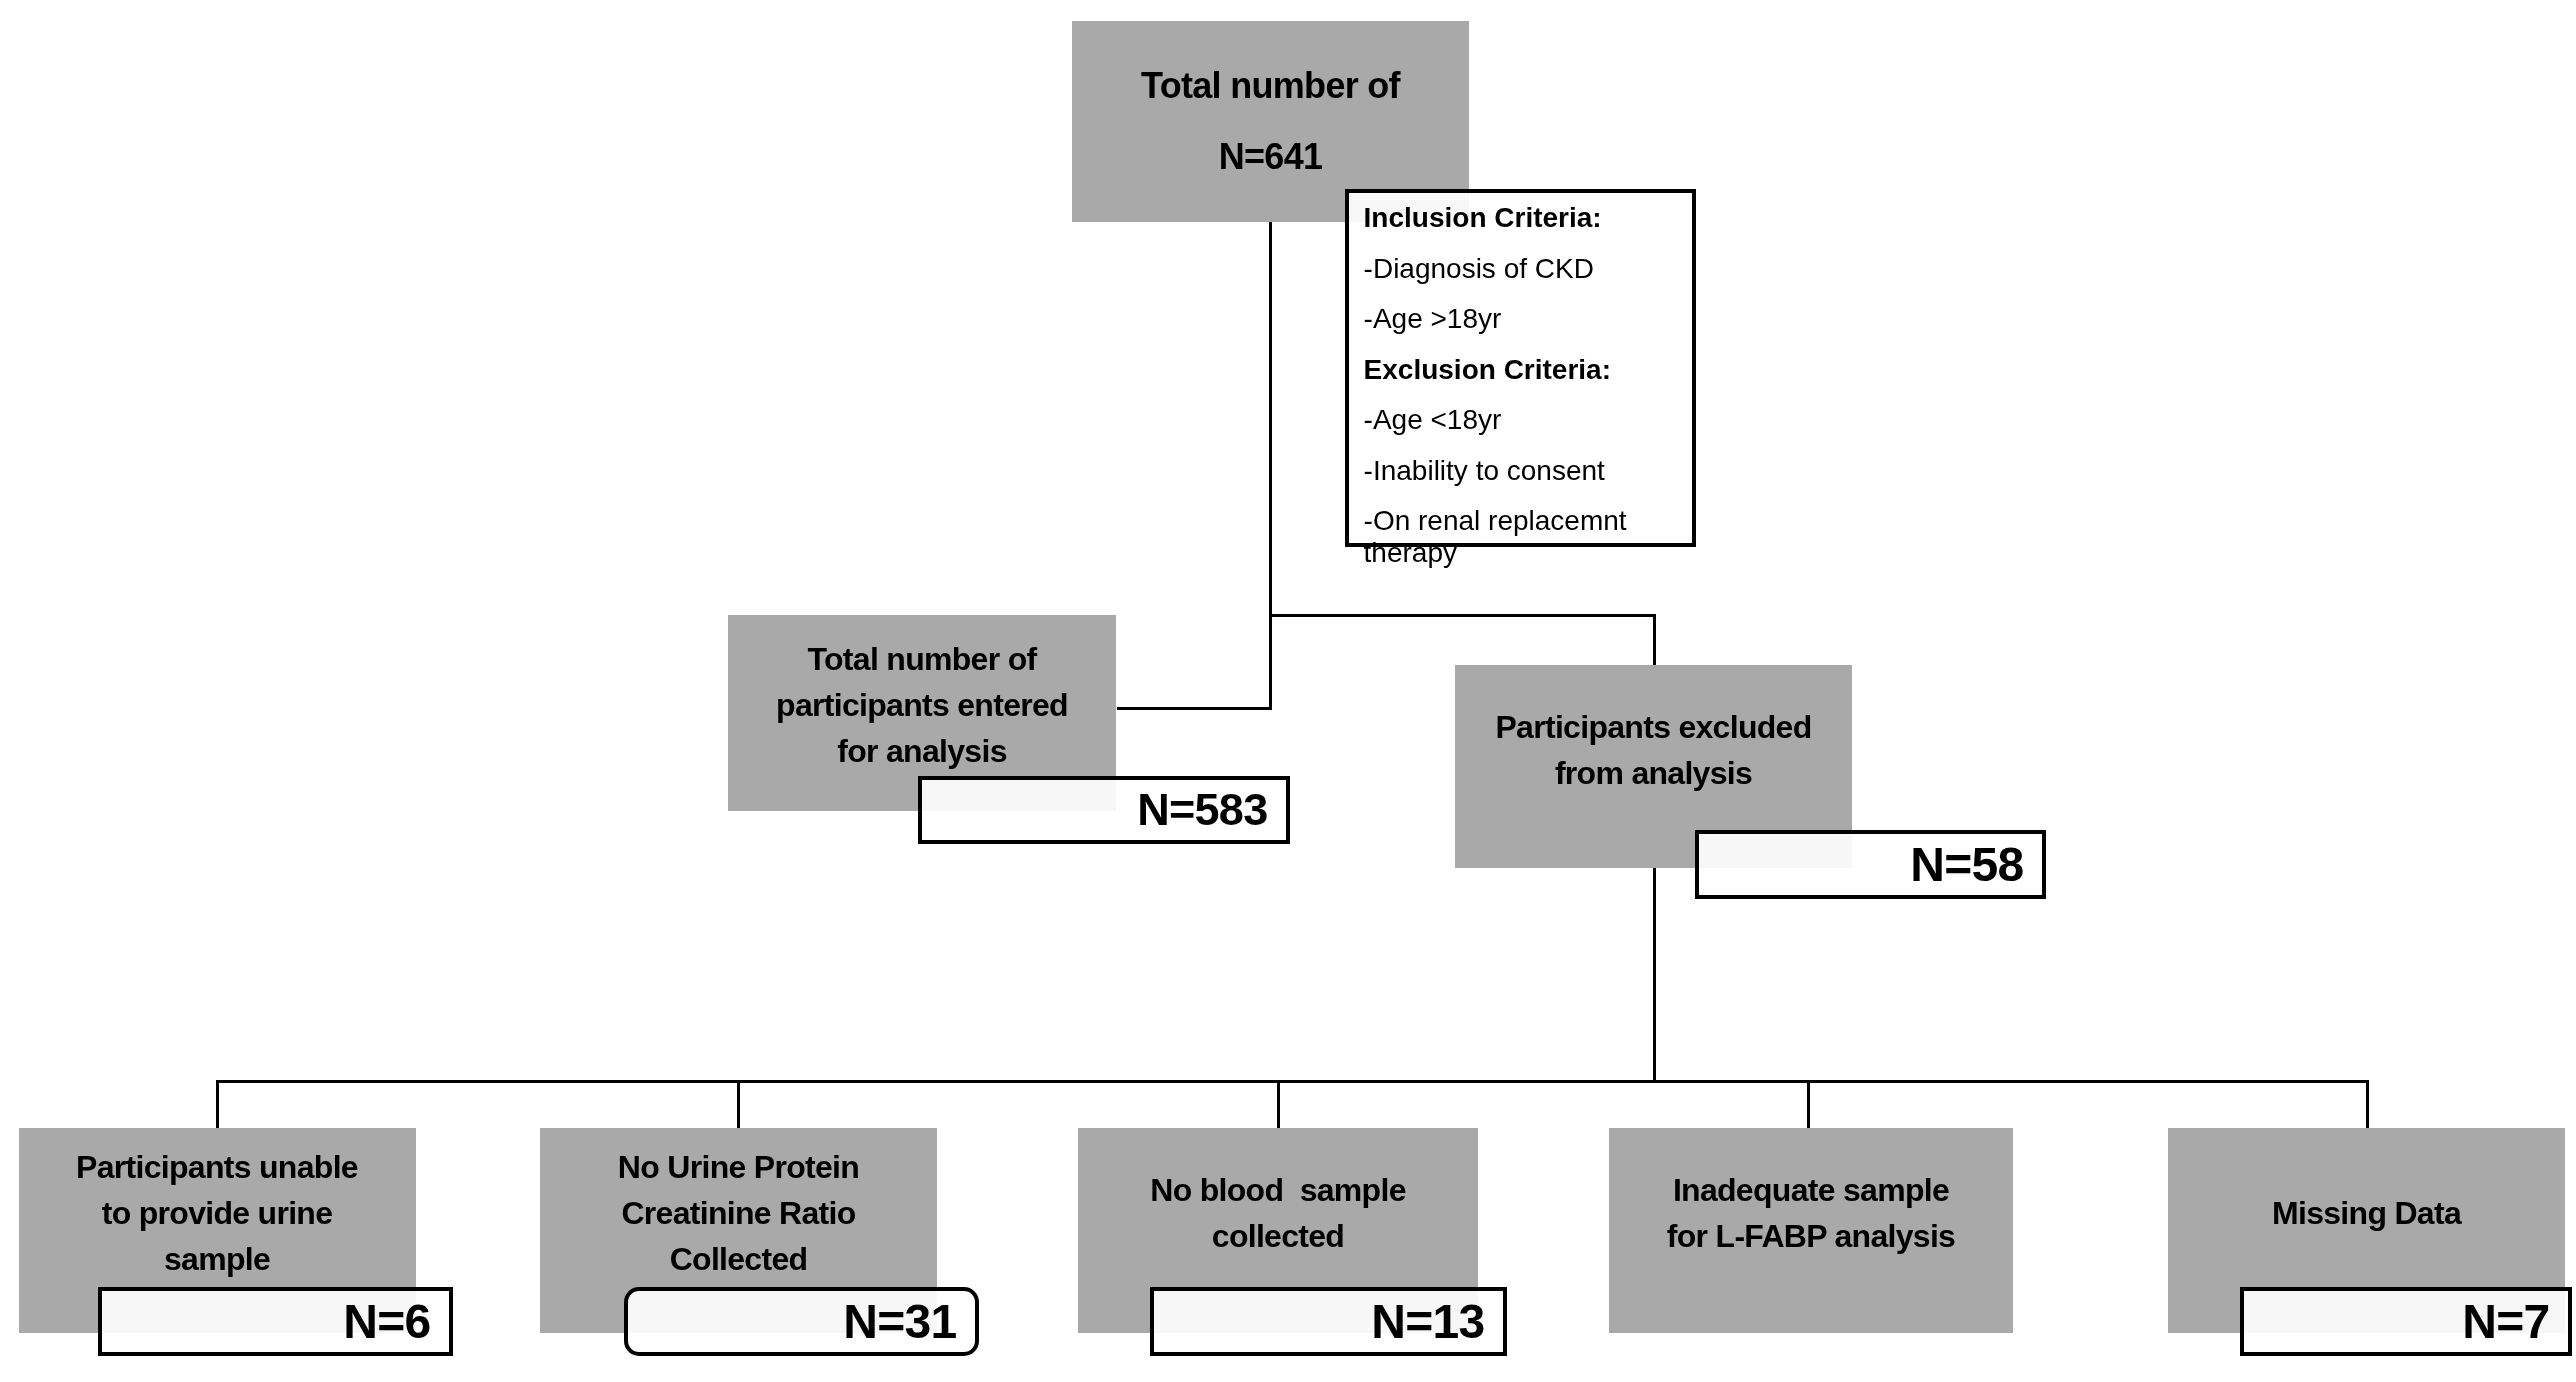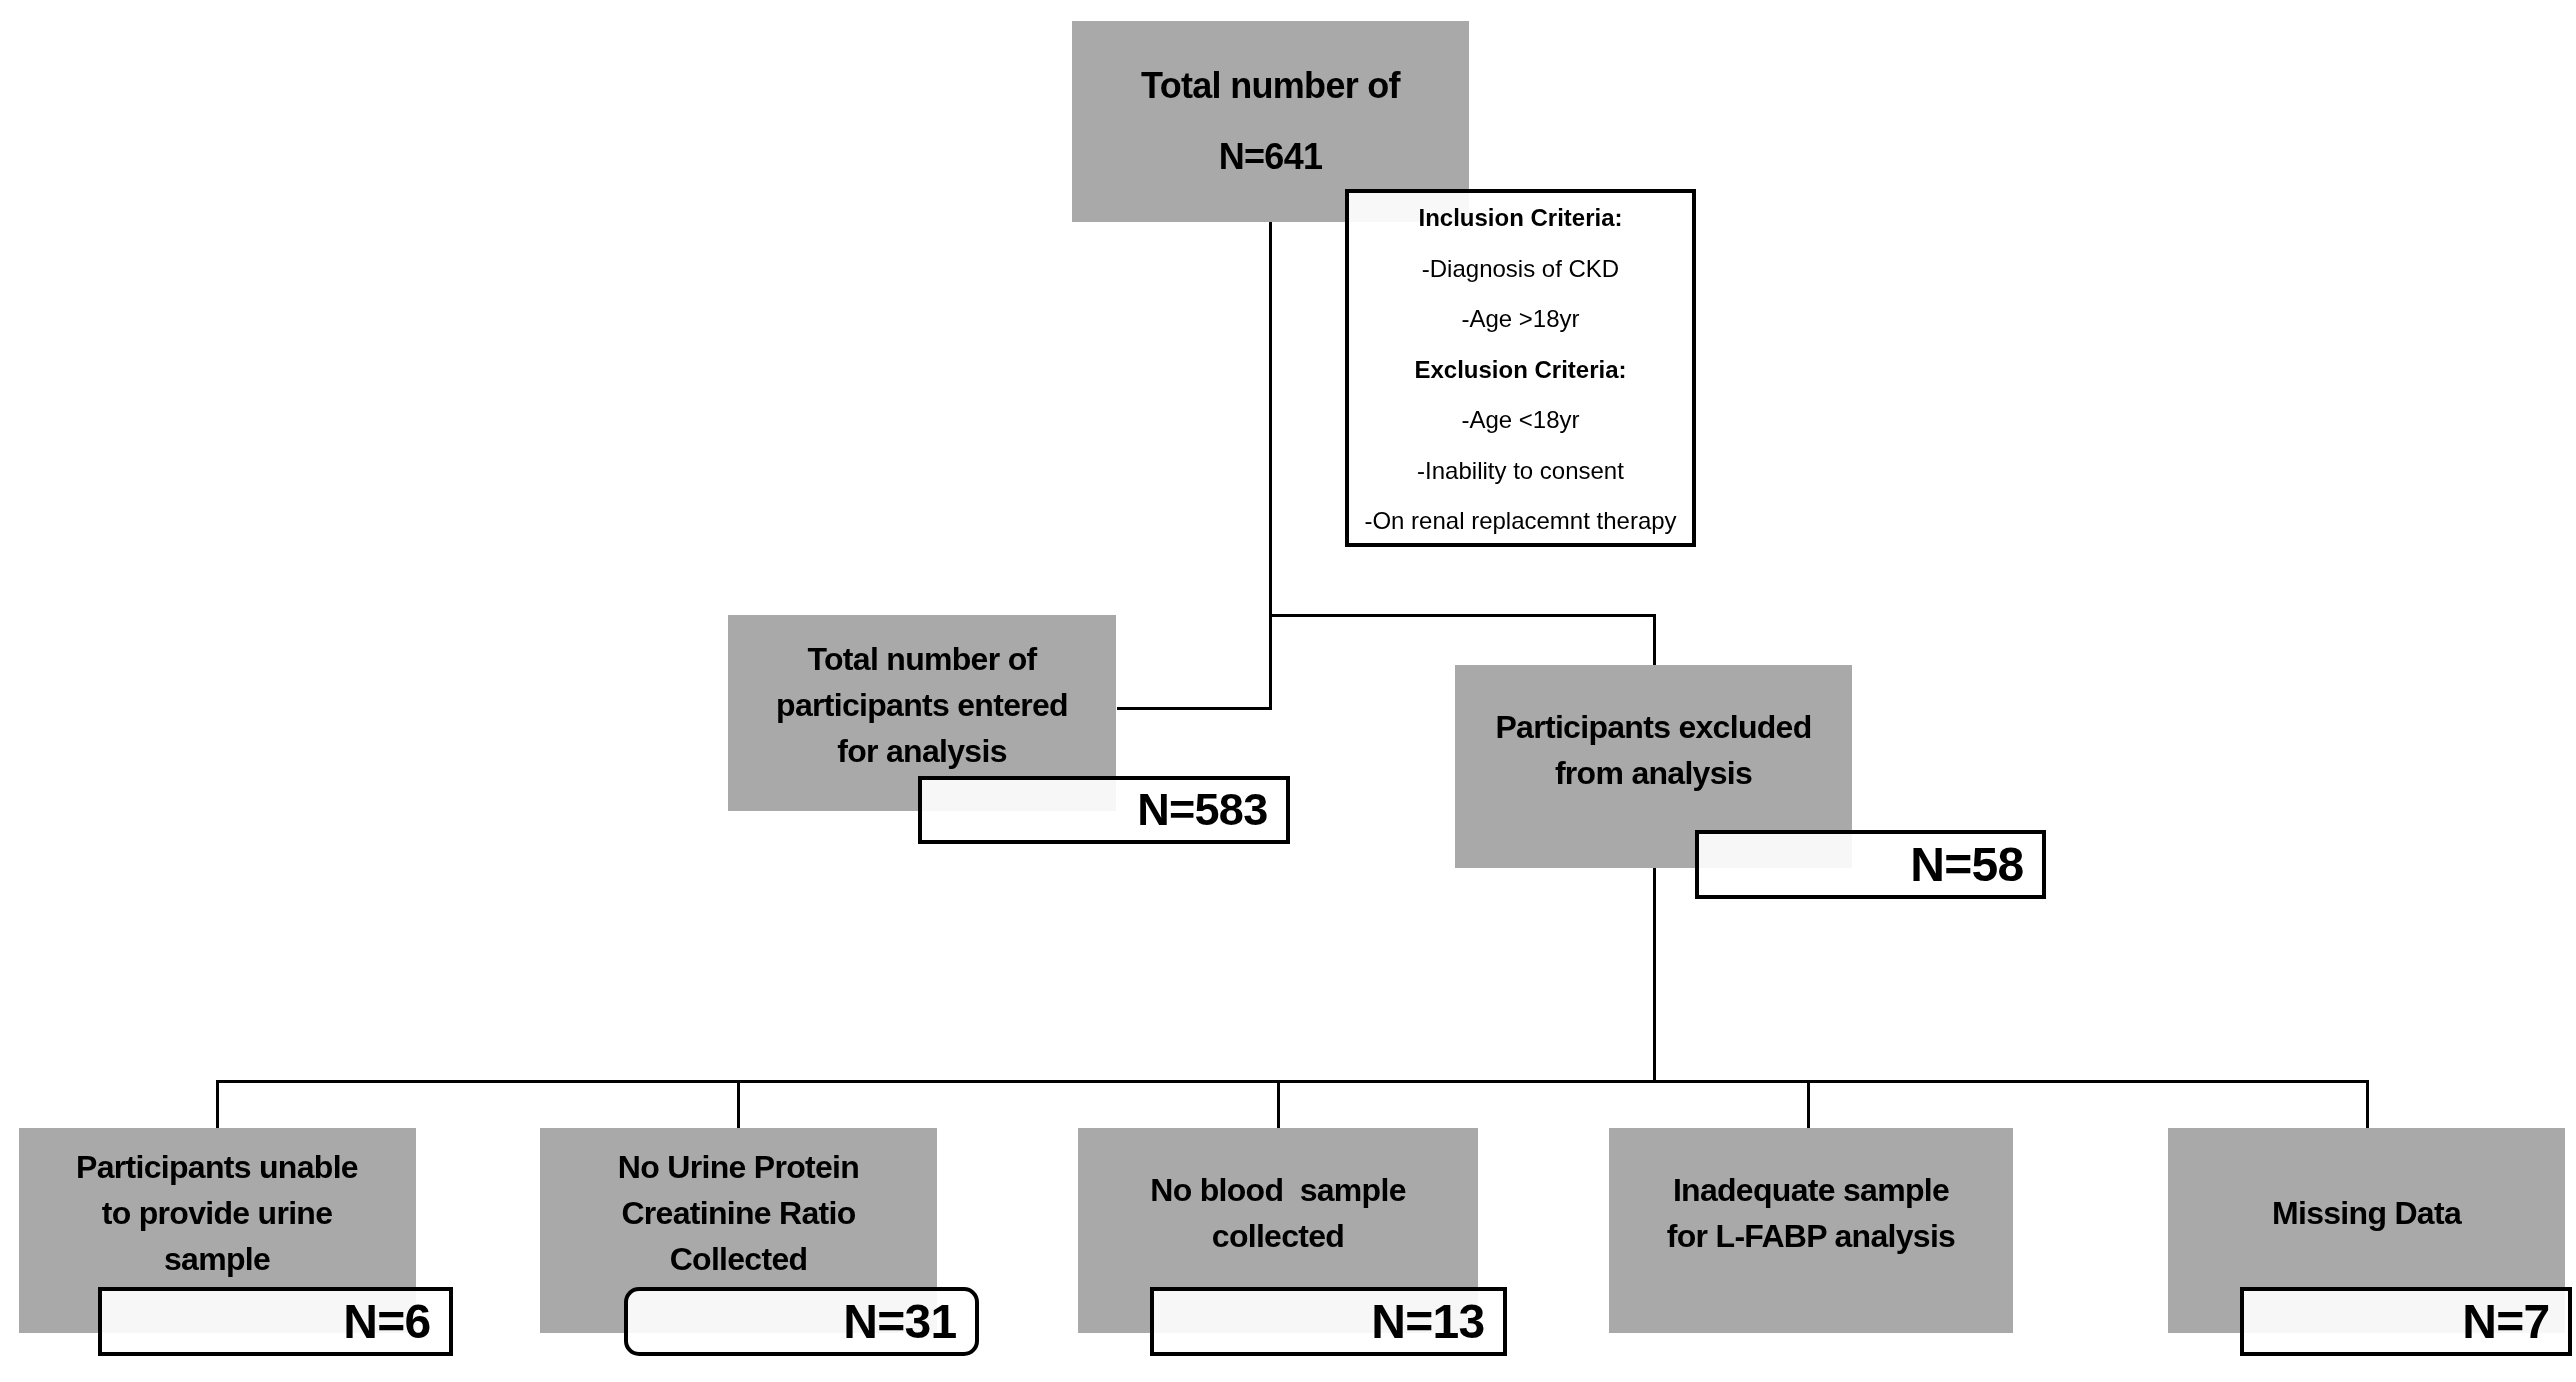--- a/index.html
+++ b/index.html
@@ -46,21 +46,21 @@
   #n-58{left:1680px;top:830px;width:351px;height:69px;margin-left:15px;}
   #n-6{left:98px;top:1287px;width:355px;height:69px;}
   #n-31{left:624px;top:1287px;width:355px;height:69px;border-radius:15px;}
   #n-13{left:1150px;top:1287px;width:357px;height:69px;justify-content:flex-end;}
   #n-1{left:1679px;top:1287px;width:380px;height:69px;}
   #n-7{left:2240px;top:1287px;width:332px;height:69px;}
 
   
   #criteria-box{position:absolute;left:1345px;top:189px;width:351px;height:358px;
         background:rgba(255,255,255,0.92);border:4px solid #000;z-index:3;box-sizing:border-box;
-        padding:9.3px 14.6px;font-size:24px;line-height:32px;text-align:center;}
+        padding:9.3px 14.6px;font-size:28px;line-height:32px;text-align:left;}
   #criteria-box p{margin:0 0 18.5px 0;}
   #criteria-box p.hdr{font-weight:bold;}
 </style>
 </head>
 <body>
 
 <div id="canvas">
 
   <div class="line v" id="stem-top"></div>
   <div class="line h" id="branch-right"></div>

